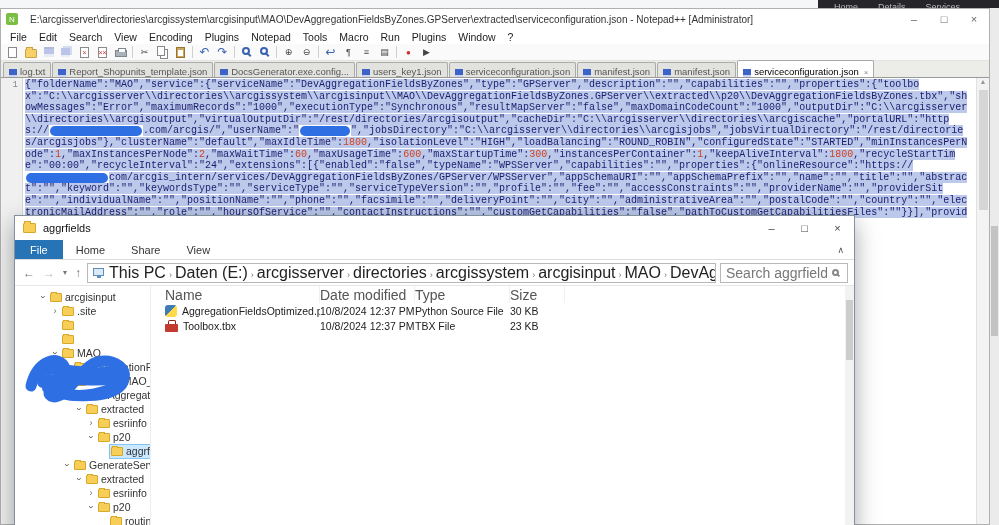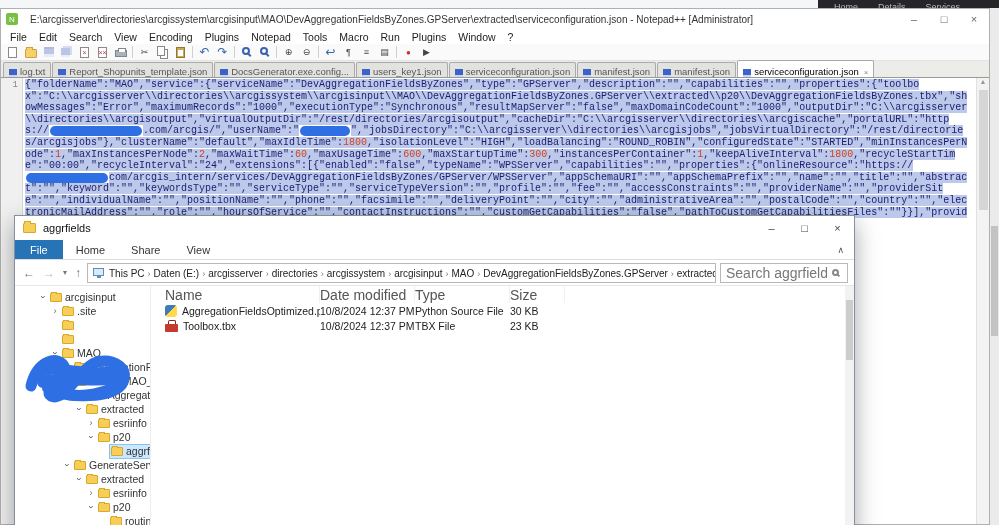--- a/index.html
+++ b/index.html
@@ -105,21 +105,21 @@
   #exp-addr { height:26px; display:flex; align-items:center; gap:4px; padding:0 6px;
     border-bottom:1px solid #e7e7e7; flex:0 0 auto; }
   .navg { color:#777; font-size:12px; padding:0 2px; }
   .navg.dim { color:#bbb; }
   .navg.sm { font-size:8px; }
   #crumbbox { flex:1; height:20px; border:1px solid #b8b8b8; background:#fff;
     display:flex; align-items:center; padding:0 4px; overflow:hidden; white-space:nowrap; }
   .ic-pc { width:11px; height:8px; border:1px solid #5a8fc0; background:#dceaf7;
     position:relative; margin:0 3px 2px 1px; flex:0 0 auto; }
   .ic-pc::after { content:""; position:absolute; left:3px; bottom:-3px; width:4px; height:2px; background:#5a8fc0; }
-  .crumb { padding:0 2px; color:#222; font-size:10px; }
+  .crumb { padding:0 2px; color:#222; font-size:16px; }
   .csep { color:#777; font-size:9px; padding:0 1px; }
   #searchbox { width:128px; height:20px; border:1px solid #b8b8b8; background:#fff;
     display:flex; align-items:center; padding:0 5px; gap:5px; flex:0 0 auto; }
   #searchbox .ph { flex:1; color:#777; font-size:14px; white-space:nowrap; overflow:hidden; }
   .ic-search { width:7px; height:7px; border:2px solid #888; border-radius:50%; position:relative;
     margin-right:3px; flex:0 0 auto; }
   .ic-search::after { content:""; position:absolute; width:2px; height:4px; background:#888;
     right:-2px; bottom:-3px; transform:rotate(-45deg); }
 
   #exp-main { flex:1; display:flex; overflow:hidden; position:relative; }

